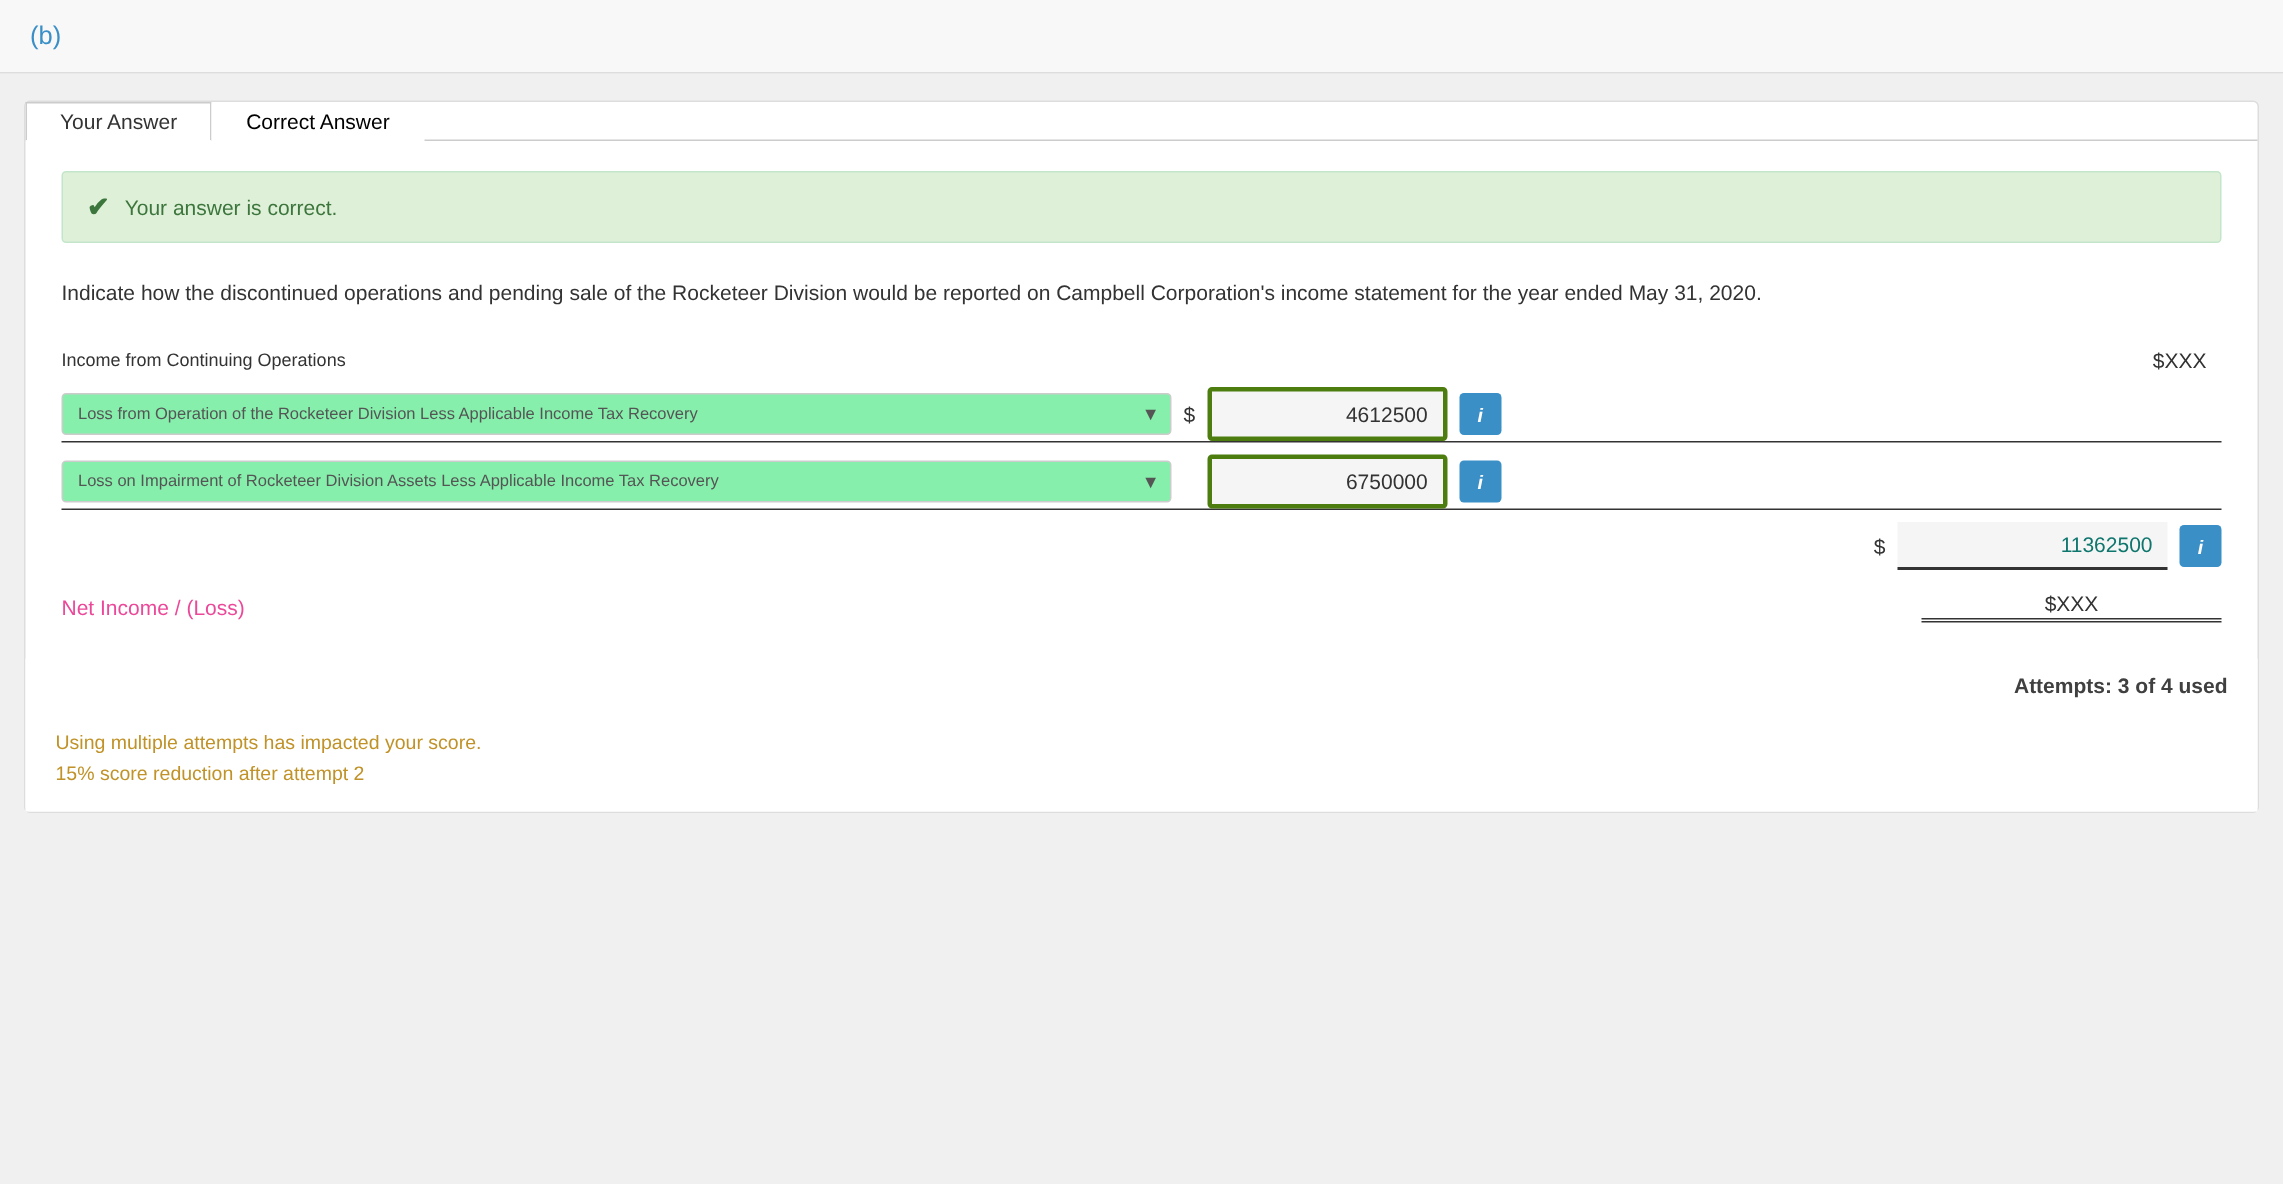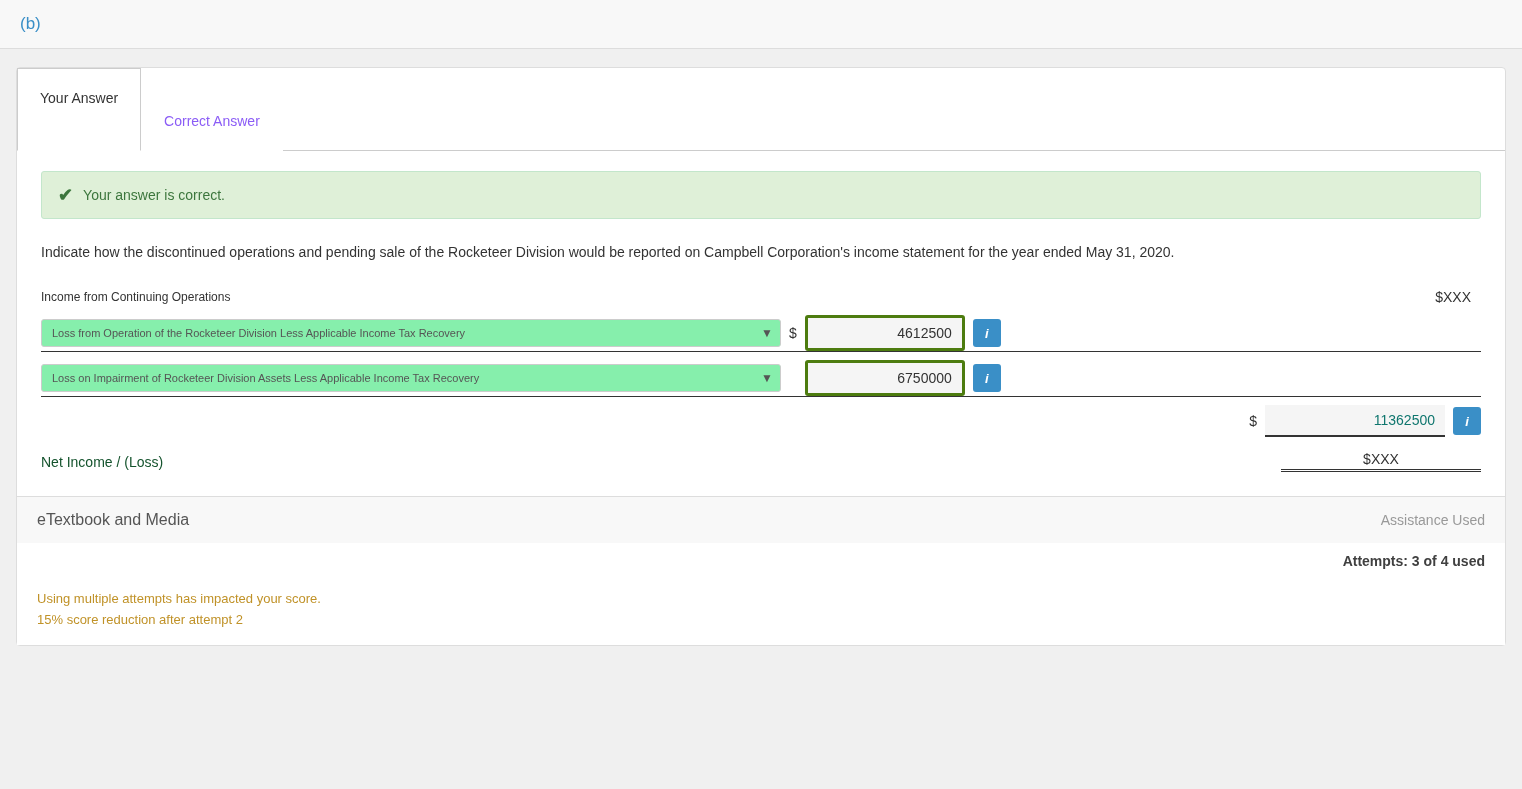--- a/index.html
+++ b/index.html
@@ -25,38 +25,37 @@
       background: #fff;
       border: 1px solid #ddd;
       margin: 18px 16px;
       border-radius: 4px;
     }
     .tabs {
       display: flex;
       border-bottom: 1px solid #ccc;
     }
     .tab {
-      padding: 21px 22px;
+      padding: 4px 22px;
       cursor: pointer;
       font-size: 14px;
       border: 1px solid transparent;
       border-bottom: none;
       margin-bottom: -1px;
       background: #fff;
     }
     .tab.active {
       border: 1px solid #ccc;
       border-bottom: 1px solid #fff;
       color: #333;
       font-weight: normal;
     }
     .tab.inactive {
-      color: #8b5cf6;
+      color: #000000;
       border: 1px solid transparent;
-      margin-top: 23px;
     }
     .card-body {
       padding: 20px 24px;
     }
     .success-banner {
       background: #dff0d8;
       border: 1px solid #c3e6cb;
       border-radius: 3px;
       padding: 12px 16px;
       display: flex;
@@ -177,21 +176,21 @@
     }
     .net-income-row {
       display: flex;
       align-items: center;
       justify-content: space-between;
       margin-top: 14px;
       padding-bottom: 4px;
     }
     .net-income-label {
       font-size: 14px;
-      color: #14532d;
+      color: #ec4899;
     }
     .net-xxx {
       font-size: 14px;
       color: #333;
       border-bottom: 3px double #333;
       padding-bottom: 2px;
       min-width: 200px;
       text-align: center;
     }
     .bottom-section {
@@ -300,24 +299,20 @@
         <button class="info-btn">i</button>
       </div>
 
       <div class="net-income-row">
         <span class="net-income-label">Net Income / (Loss)</span>
         <span class="net-xxx">$XXX</span>
       </div>
 
     </div>
 
-    <div class="bottom-section">
-      <span class="etextbook-label">eTextbook and Media</span>
-      <span class="assistance-used">Assistance Used</span>
-    </div>
 
     <div class="attempts-section">
       <span class="attempts-text">Attempts: 3 of 4 used</span>
     </div>
 
     <div class="warning-text">
       <div>Using multiple attempts has impacted your score.</div>
       <div>15% score reduction after attempt 2</div>
     </div>
 

